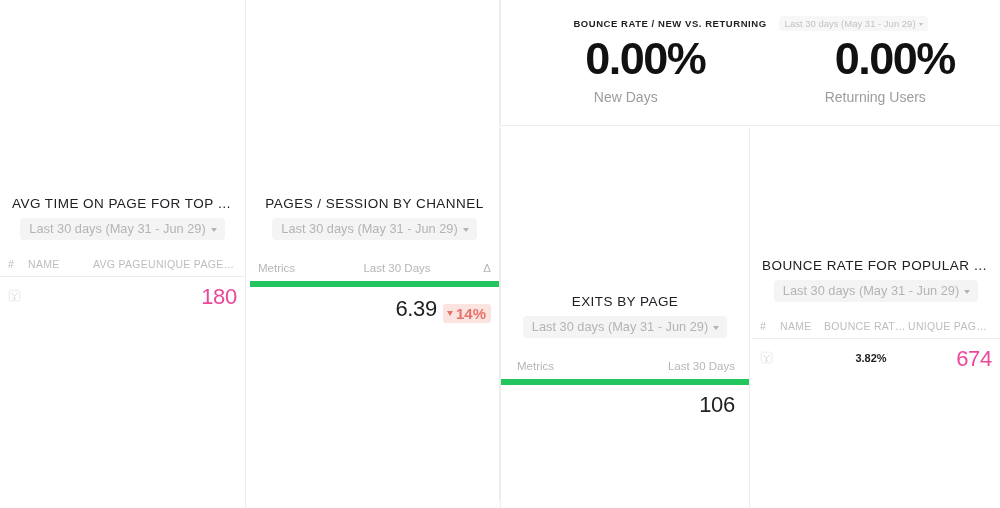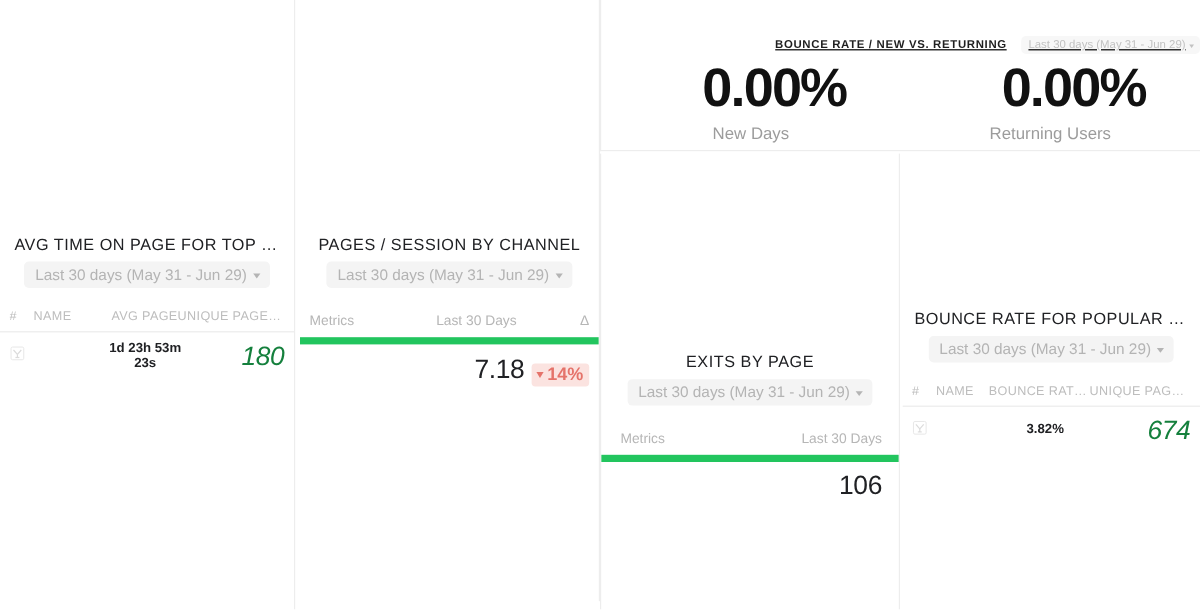--- a/index.html
+++ b/index.html
@@ -108,25 +108,24 @@
     font-size: 11px;
     color: #202124;
     font-weight: 700;
     text-align: center;
     line-height: 1.25;
   }
   .cell-mid.light { font-weight: 700; font-size: 11px; }
 
   .cell-big {
     font-size: 22px;
-    color: #15803d;
+    color: #ec4899;
     font-weight: 400;
     text-align: right;
     letter-spacing: -0.3px;
-    font-style: italic;
   }
 
   
   .met-head {
     display: flex;
     align-items: center;
     border-bottom: 6px solid #22c55e;
     padding: 0 8px 7px 8px;
     color: #b6b6b6;
     font-size: 11.5px;
@@ -163,24 +162,23 @@
     border-right: 3.4px solid transparent;
     border-top: 5px solid #e5736a;
   }
 
   
   #panel-bounce-new-returning { border-bottom: 1px solid #ededed; }
 
   .stat-header {
     display: flex;
     align-items: center;
-    justify-content: flex-end;
+    justify-content: center;
     gap: 12px;
-    padding-top: 30px;
-    text-decoration: underline;
+    padding-top: 16px;
   }
   .stat-header .panel-title {
     font-size: 9.5px;
     letter-spacing: 0.55px;
     font-weight: 700;
     color: #1f1f1f;
   }
 
   .stats-wrap {
     display: flex;
@@ -234,21 +232,20 @@
       <div class="tbl-row">
         <span style="width:16px;">
           <svg class="fav-glyph" viewBox="0 0 16 16" aria-hidden="true">
             <rect x="1.5" y="1.5" width="13" height="13" rx="1.5" fill="none" stroke="#c8c8c8" stroke-width="1"></rect>
             <path d="M4 4.5 L8 9 L12 4.5" fill="none" stroke="#b0b0b0" stroke-width="1.2"></path>
             <path d="M8 9 L8 12.2" fill="none" stroke="#b0b0b0" stroke-width="1.2"></path>
             <path d="M6 12.2 L10 12.2" fill="none" stroke="#b0b0b0" stroke-width="1.2"></path>
           </svg>
         </span>
         <span style="flex:1 1 auto; padding-left:4px;"></span>
-        <span class="cell-mid" style="width:74px;">1d 23h 53m 23s</span>
         <span class="cell-big" style="width:79px;">180</span>
       </div>
     </div>
   </div>
 
   <div class="panel bdr-r" id="panel-pages-session" style="left:250px; top:0; width:250px; height:501px;">
 
     <div style="position:absolute; left:0; top:196px; width:249px;">
       <div class="panel-title" style="padding:0 10px;">PAGES / SESSION BY CHANNEL</div>
 
@@ -262,21 +259,21 @@
       <div style="height:22px;"></div>
 
       <div class="met-head">
         <span style="flex:1 1 auto; text-align:left;">Metrics</span>
         <span style="width:100px; text-align:center;">Last 30 Days</span>
         <span style="width:44px; text-align:right;">Δ</span>
       </div>
 
       <div class="met-row">
         <span style="flex:1 1 auto;"></span>
-        <span class="met-value" style="width:110px;">7.18</span>
+        <span class="met-value" style="width:110px;">6.39</span>
         <span style="width:54px; text-align:right; padding-top:8px;">
           <span class="delta-badge">
             <i class="tri-down"></i>
             <span>14%</span>
           </span>
         </span>
       </div>
     </div>
   </div>
 

